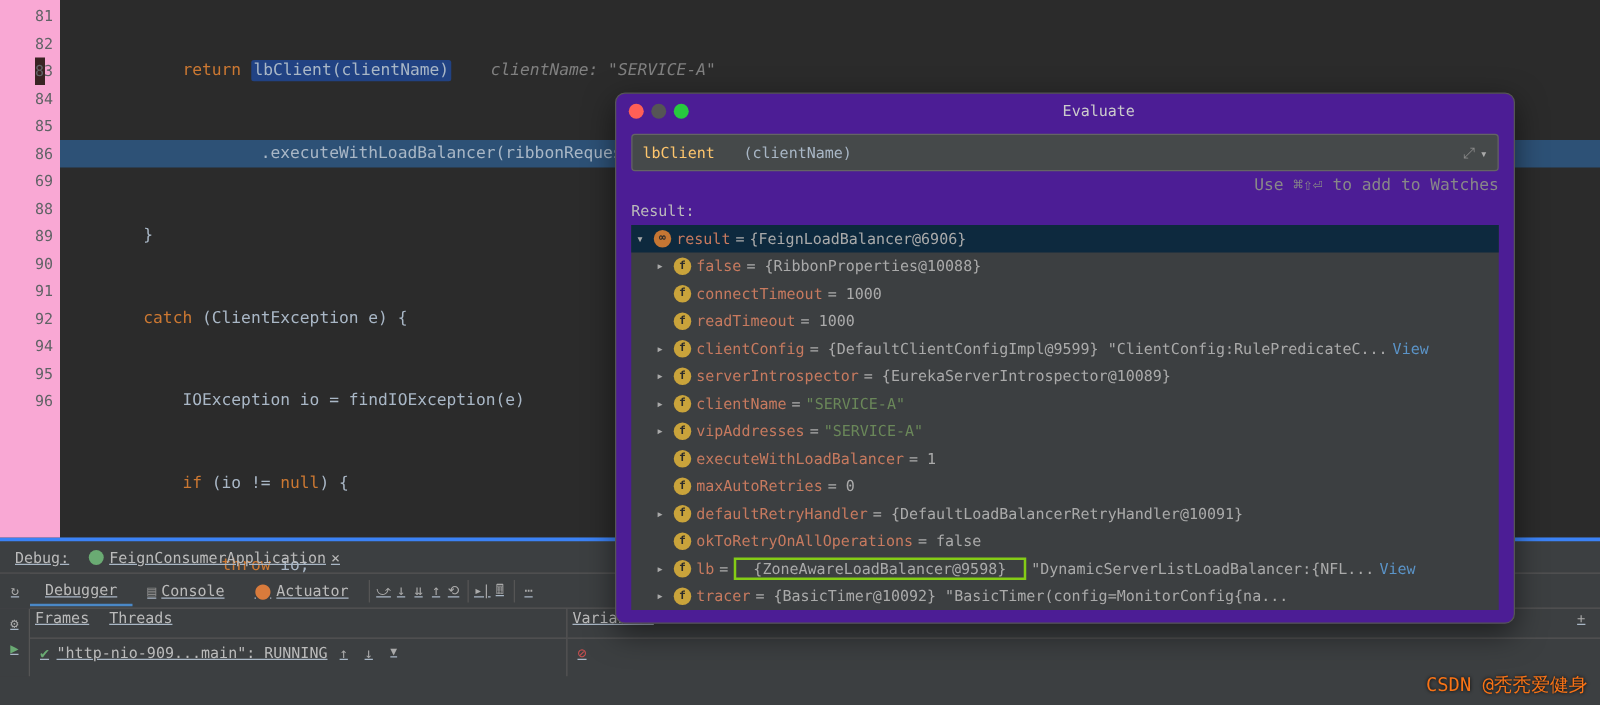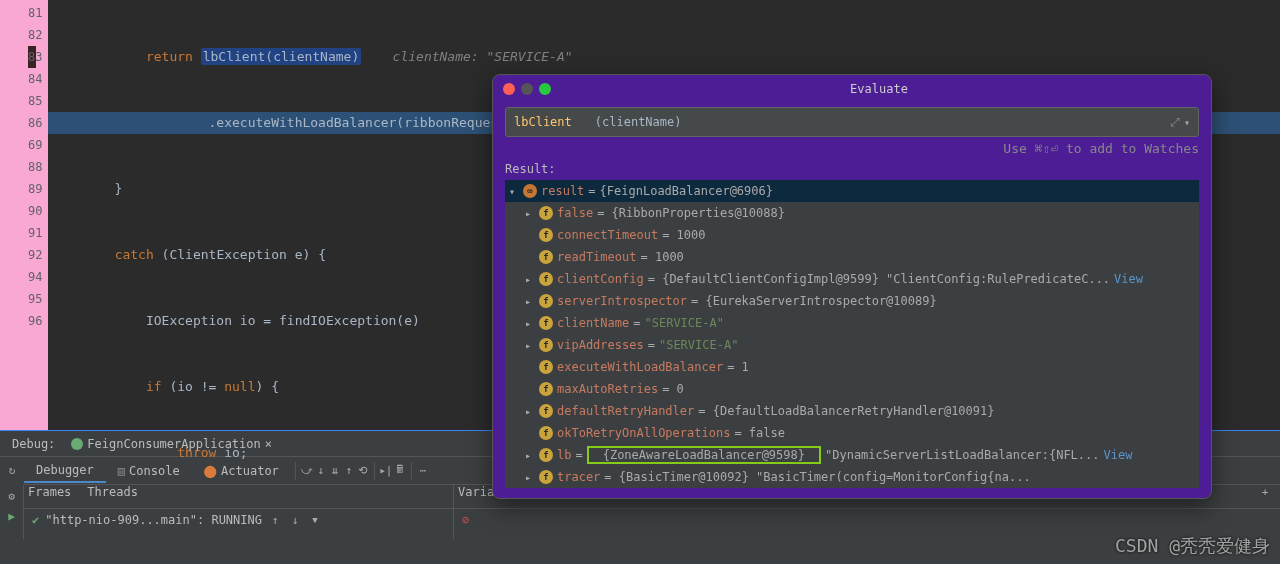--- a/index.html
+++ b/index.html
@@ -37,23 +37,24 @@
       font-size: 13px;
     }
     .code-line { padding-left: 4px; height: 22px; }
     .current-line { background: #2d5176; }
     .kw { color: #cc7832; }
     .fn { color: #ffc66d; }
     .comment { color: #808080; font-style: italic; }
     .hl-call { background: #214283; border-radius:2px; padding:1px 2px;}
     
     .debug-panel {
-      border-top: 1px solid #3b82f6;
+      border-top: 3px solid #3b82f6;
       background: #3c3f41;
       height: 134px;
+      text-decoration: underline;
     }
     .debug-header {
       display: flex;
       align-items: center;
       height: 26px;
       border-bottom: 1px solid #555;
       padding-left: 4px;
       font-size: 12px;
       color: #bbb;
     }
@@ -122,21 +123,21 @@
     .indent1 { padding-left: 20px; }
     .arrow { width:10px; color:#aaa; font-size:10px;}
     .no-arrow { width:10px; }
     .oicon { width:14px; height:14px; border-radius:50%; background:#c57633; color:#2b2b2b; font-size:9px; font-weight:bold; display:flex; align-items:center; justify-content:center;}
     .ficon { width:14px; height:14px; border-radius:50%; background:#c9a33b; color:#2b2b2b; font-size:9px; font-weight:bold; display:flex; align-items:center; justify-content:center;}
     .fname { color:#c77a5f; }
     .fval { color:#aaa; }
     .fstr { color:#6a8759;}
     .flink { color:#5b94c8;}
     .boxed { border:2px solid #84cc16; padding:0 14px;}
-    .watermark { position:absolute; right:10px; bottom:6px; color:#a3a3a3; font-size:18px; text-shadow:0 0 3px #000;}
+    .watermark { position:absolute; right:10px; bottom:6px; color:#f97316; font-size:15px; text-shadow:0 0 3px #000;}
     .small-ico { width:14px;height:14px; color:#aaa; display:flex;align-items:center;justify-content:center; font-size:11px;}
     .check { color:#6aab73;}
     .down-arrow::after{content:"▾"; color:#aaa; font-size:10px;}
     .filter-ico::after{content:"▼"; font-size:9px; color:#aaa;}
   </style>
 </head>
 <body>
 
 <div class="editor-area">
   <div class="gutter">

